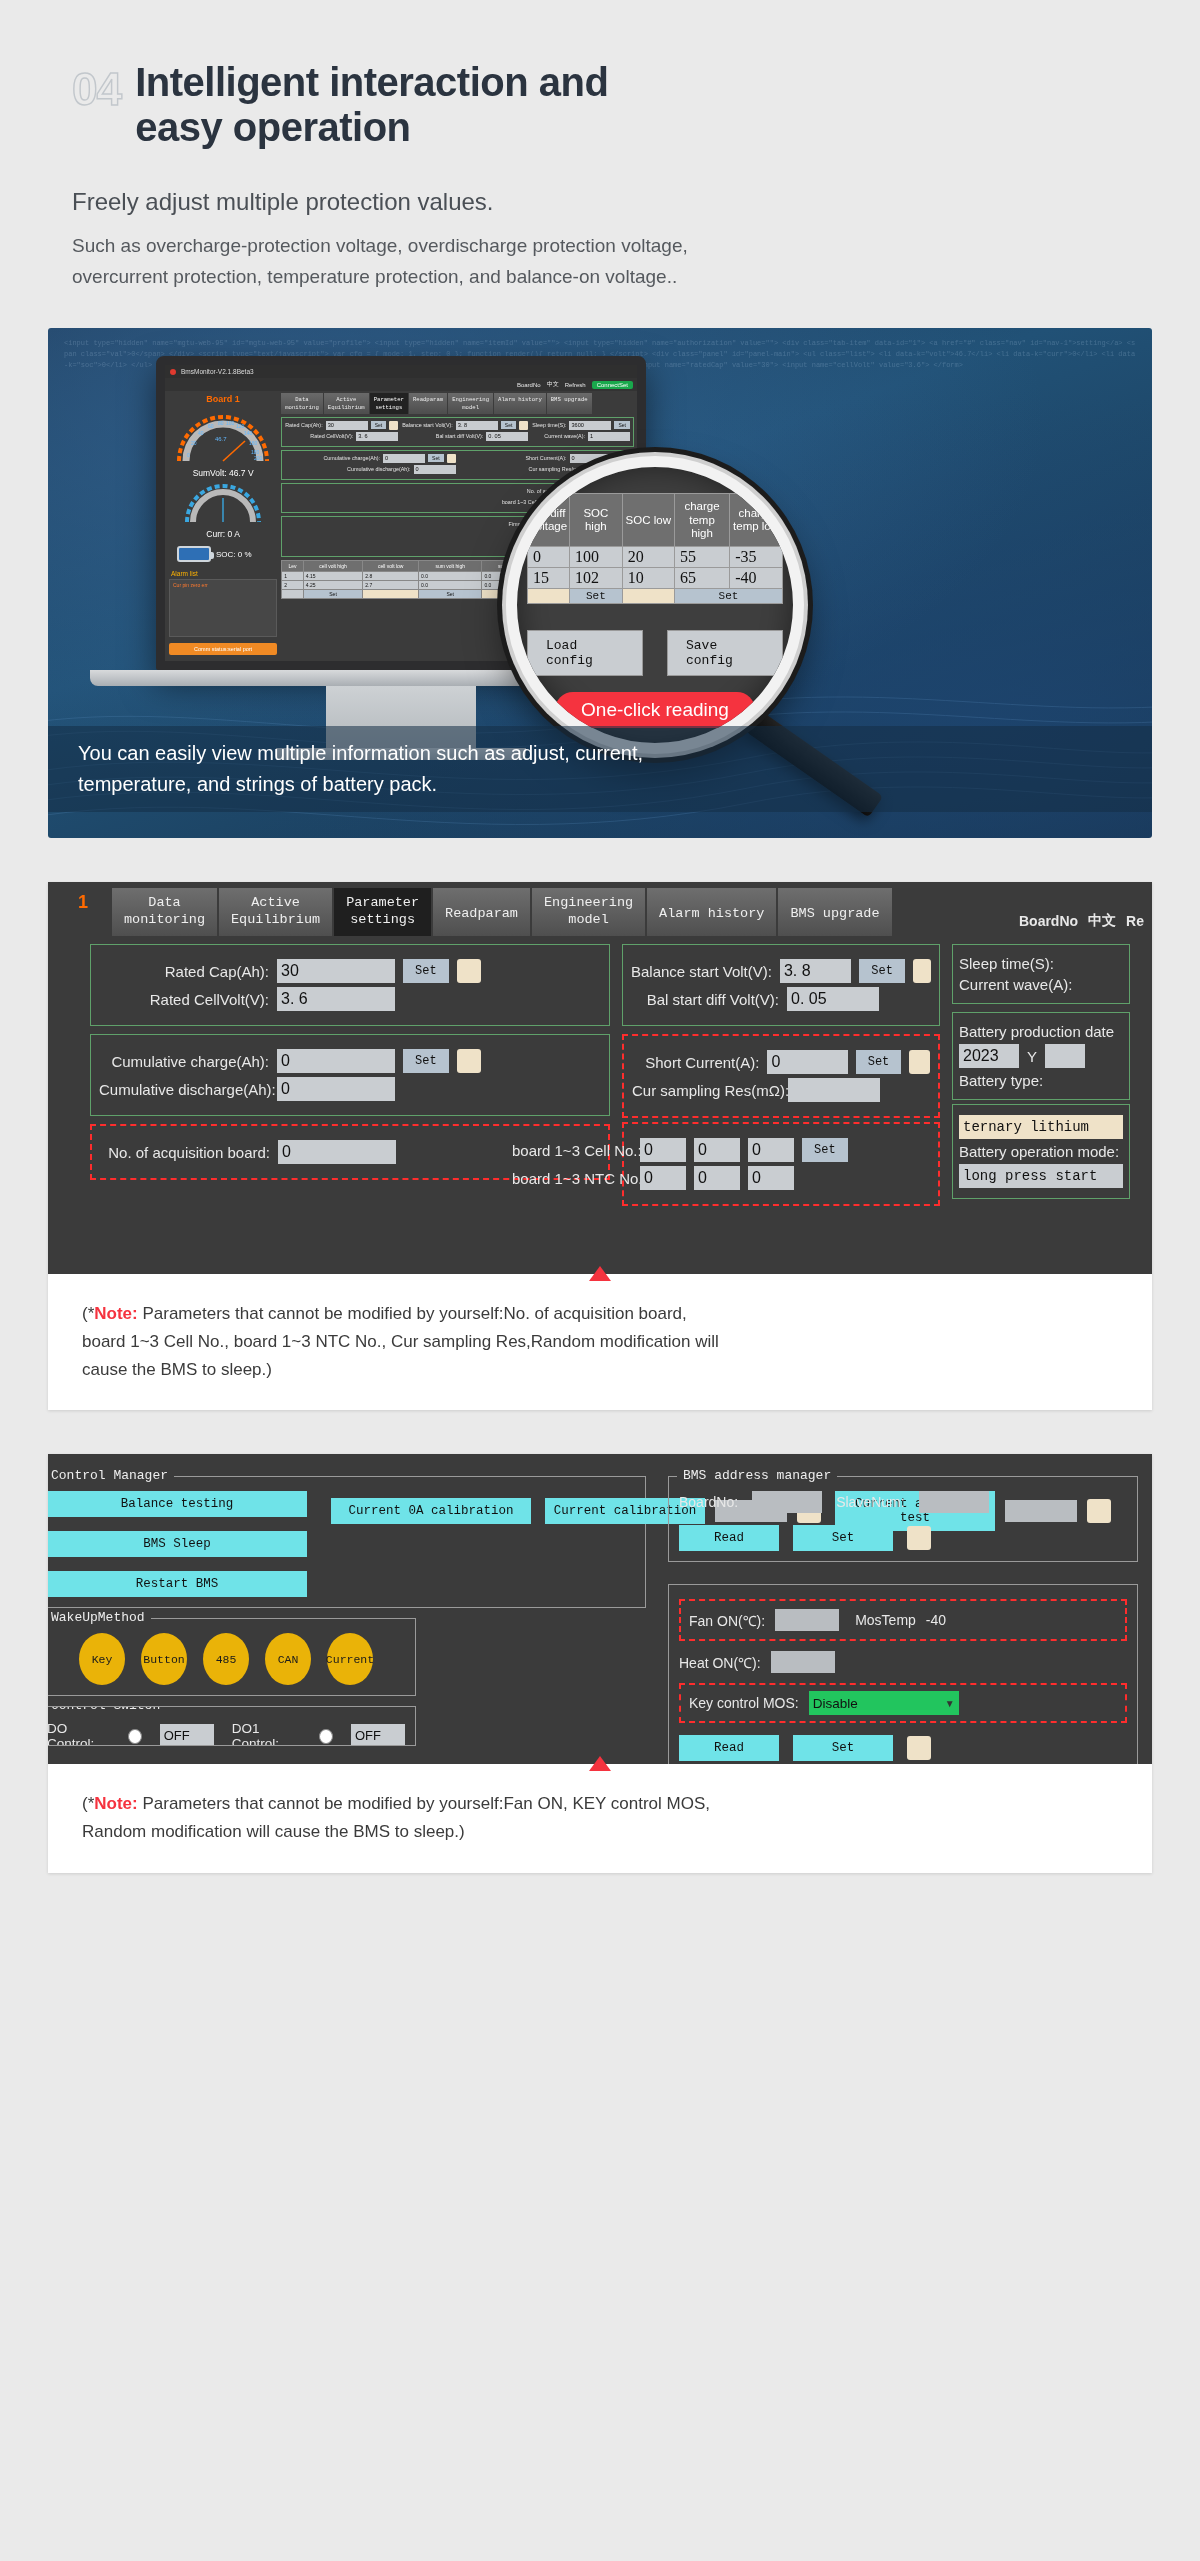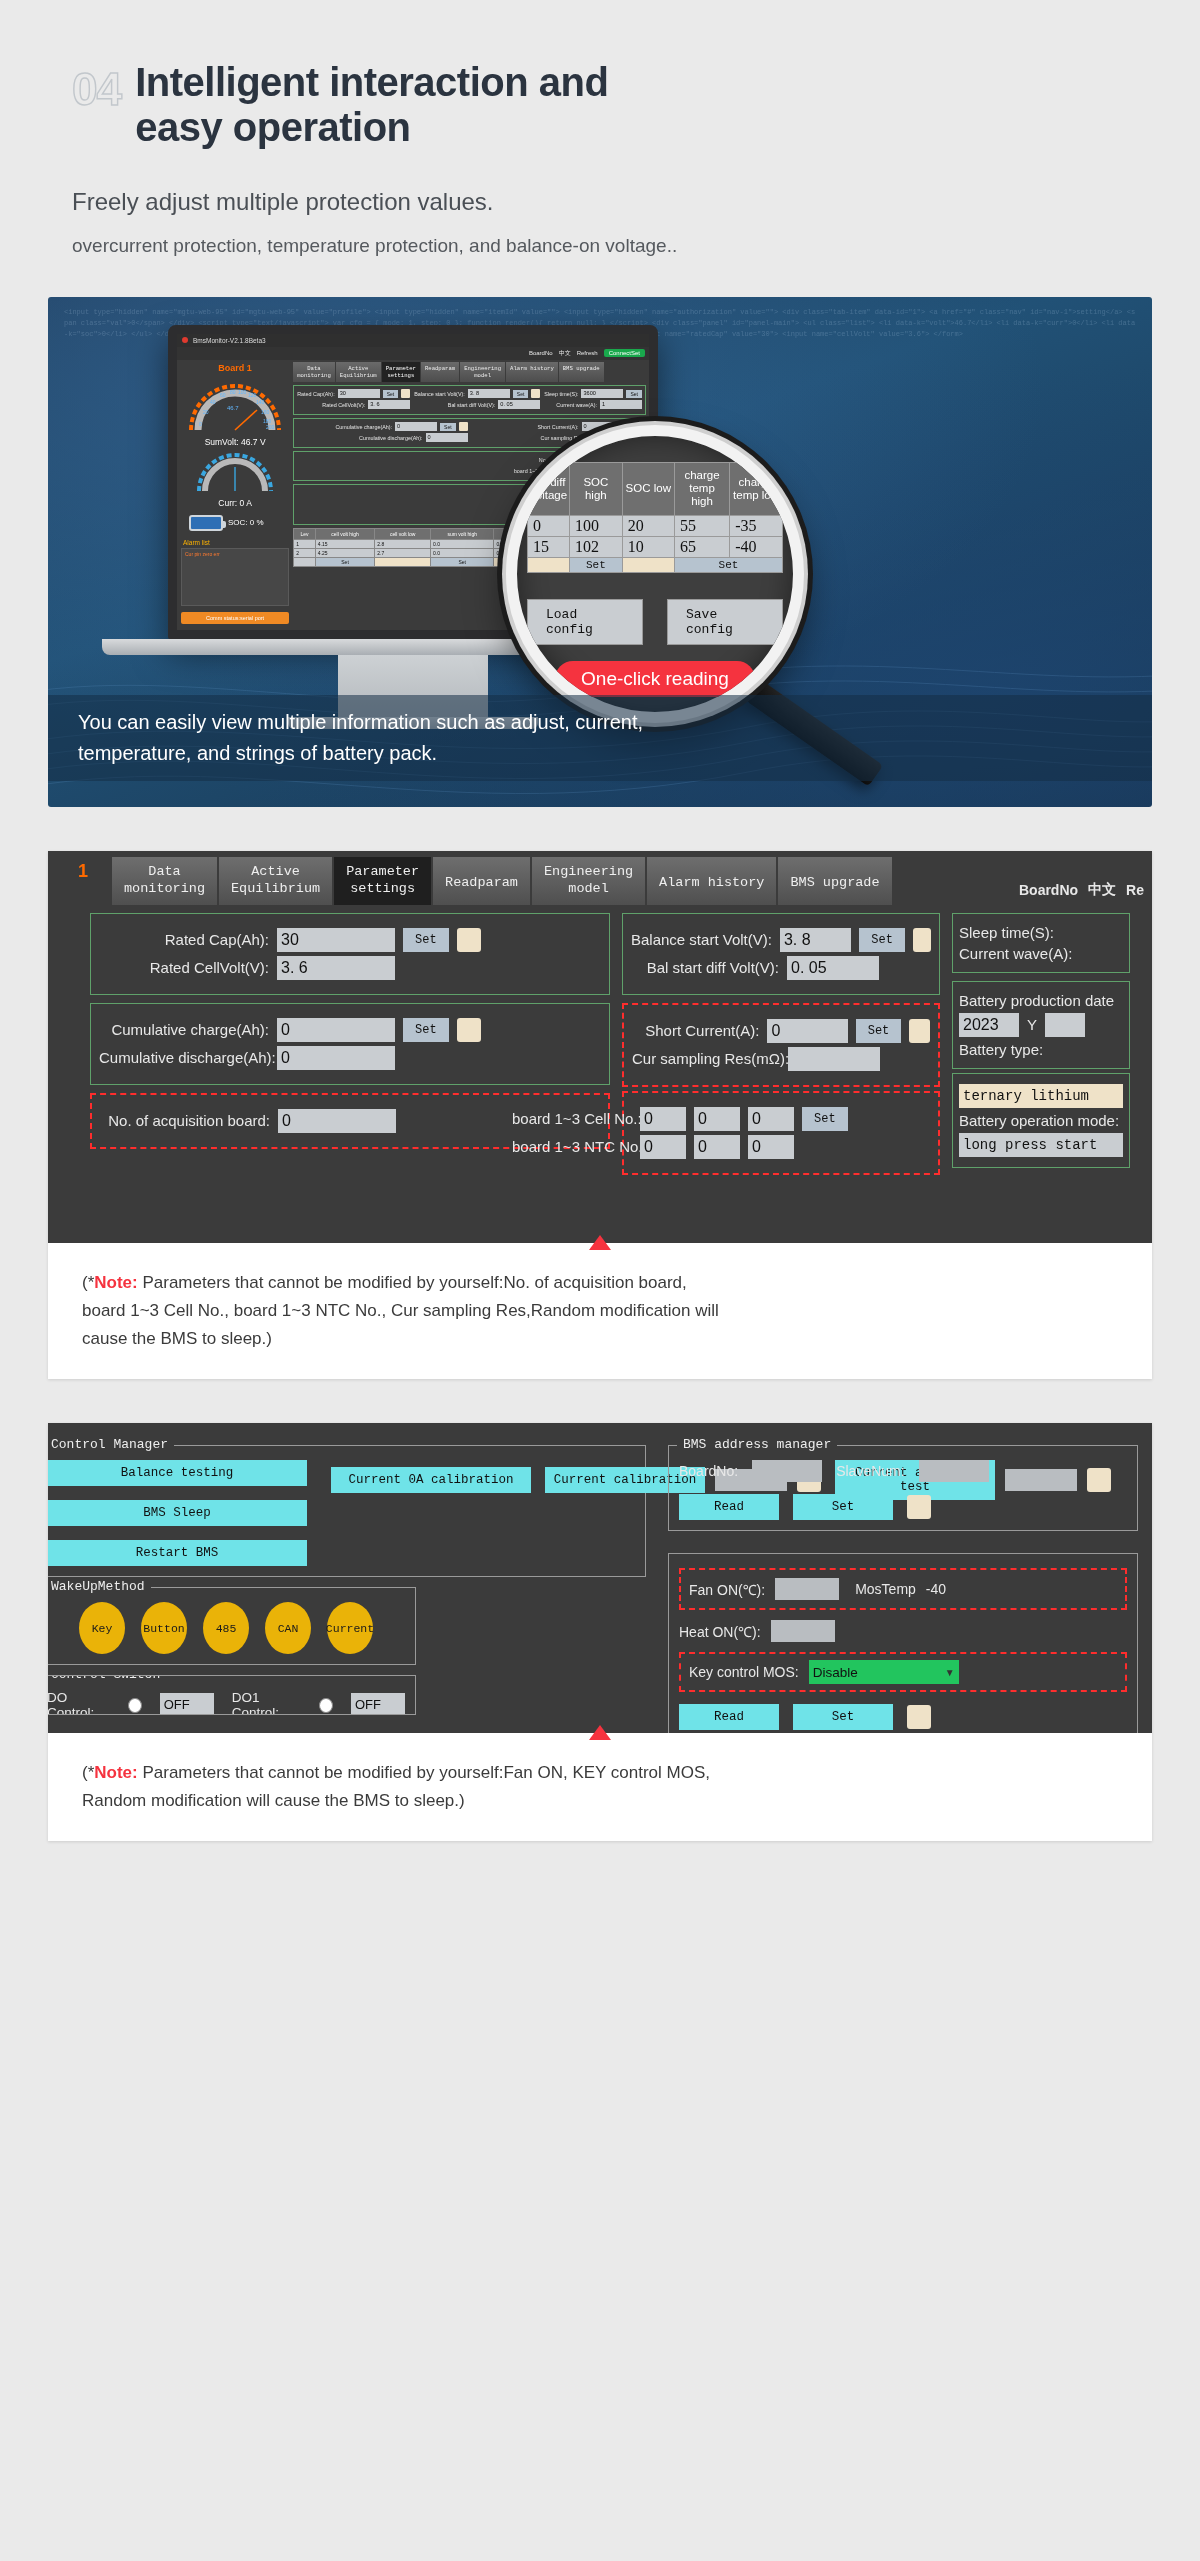--- a/index.html
+++ b/index.html
@@ -51,21 +51,21 @@
     position: absolute; inset: 0; opacity: .22;
     font-family: "Liberation Mono", monospace; font-size: 7px; color: #bcd6ef;
     line-height: 1.55; padding: 10px 16px; white-space: pre-wrap;
     word-break: break-all; overflow: hidden; pointer-events: none;
   }
   .hero-waves {
     position: absolute; left: 0; right: 0; bottom: 0; height: 230px; opacity: .5;
   }
 
   
-  .laptop { position: absolute; left: 120px; top: 28px; width: 490px; }
+  .laptop { position: absolute; left: 108px; top: 28px; width: 490px; }
   .laptop-screen {
     background: #1b1b1b; border: 9px solid #2d2d2f; border-radius: 8px 8px 2px 2px;
     box-shadow: 0 14px 34px rgba(0,0,0,.5);
   }
   .laptop-base {
     width: 620px; height: 16px; margin: 0 0 0 -66px;
     background: linear-gradient(#d8dadc,#a9aeb3);
     border-radius: 0 0 8px 8px;
   }
   .laptop-stand {
@@ -241,20 +241,21 @@
     <div class="title-row">
       <div class="num-04">04</div>
       <div class="title-text">
         <div>Intelligent interaction and</div>
         <div>easy operation</div>
       </div>
     </div>
   </div>
   <div class="lede">Freely adjust multiple protection values.</div>
   <div class="sub">
+    <div>Such as overcharge-protection voltage, overdischarge protection voltage,</div>
     <div>overcurrent protection, temperature protection, and balance-on voltage..</div>
   </div>
 
   <div class="hero">
     <div class="hero-code">&lt;input type="hidden" name="mgtu-web-95" id="mgtu-web-95" value="profile"&gt; &lt;input type="hidden" name="itemId" value=""&gt; &lt;input type="hidden" name="authorization" value=""&gt; &lt;div class="tab-item" data-id="1"&gt; &lt;a href="#" class="nav" id="nav-1"&gt;setting&lt;/a&gt; &lt;span class="val"&gt;0&lt;/span&gt; &lt;/div&gt; &lt;script type="text/javascript"&gt; var cfg = { mode: 1, step: 0 }; function render(){ return null; } &lt;/script&gt; &lt;div class="panel" id="panel-main"&gt; &lt;ul class="list"&gt; &lt;li data-k="volt"&gt;46.7&lt;/li&gt; &lt;li data-k="curr"&gt;0&lt;/li&gt; &lt;li data-k="soc"&gt;0&lt;/li&gt; &lt;/ul&gt; &lt;/div&gt; &lt;input type="hidden" value="20230310"&gt; &lt;span class="label"&gt;board&lt;/span&gt; &lt;form action="/set" method="post"&gt; &lt;input name="ratedCap" value="30"&gt; &lt;input name="cellVolt" value="3.6"&gt; &lt;/form&gt;</div>
     <svg class="hero-waves" viewBox="0 0 1104 230" preserveAspectRatio="none">
       <g fill="none" stroke="#5f93c4" stroke-width="1" opacity=".45">
         <path d="M-50,170 C200,120 400,210 700,150 C900,110 1050,160 1160,140"></path>
         <path d="M-50,185 C200,135 400,225 700,165 C900,125 1050,175 1160,155"></path>
         <path d="M-50,200 C200,150 400,240 700,180 C900,140 1050,190 1160,170"></path>

